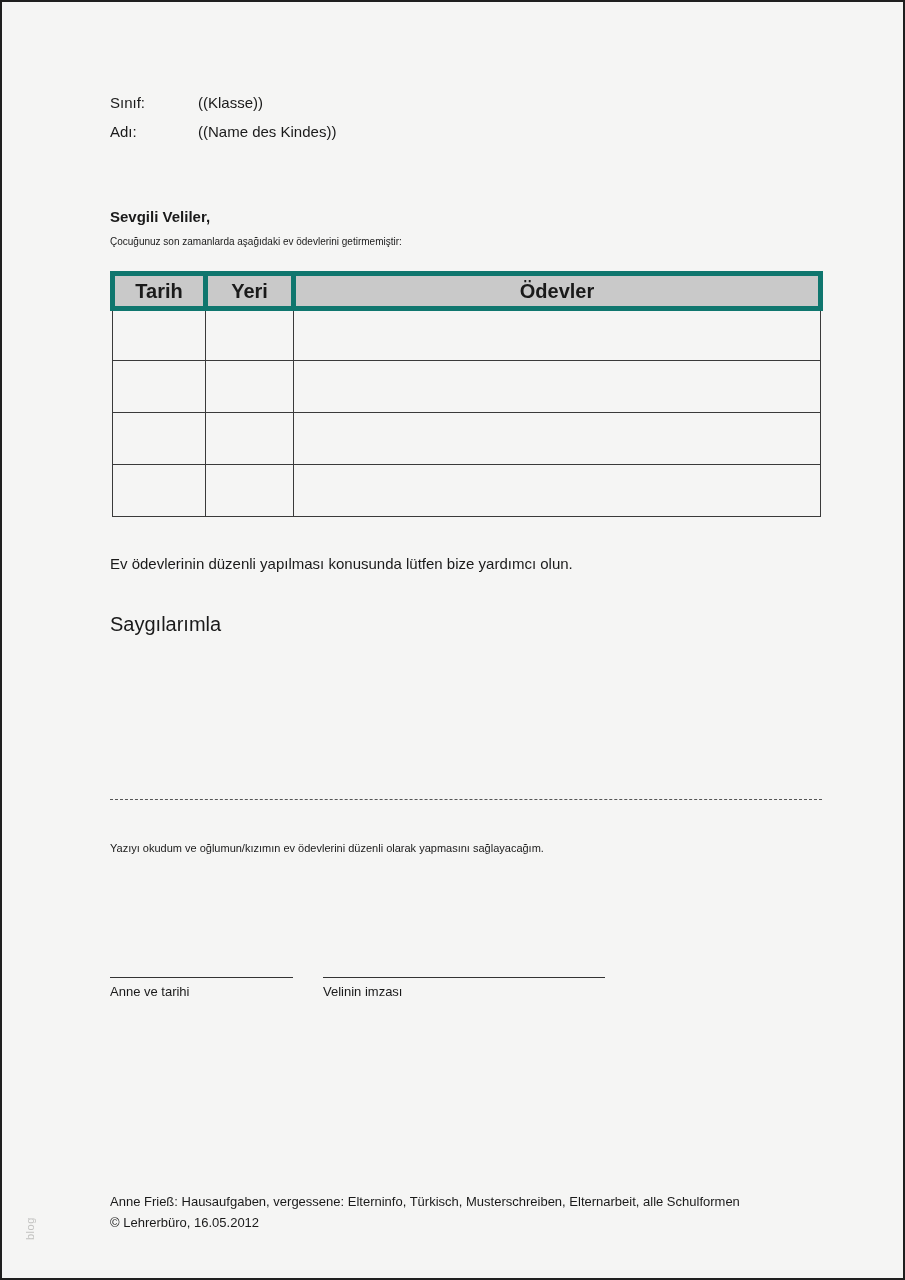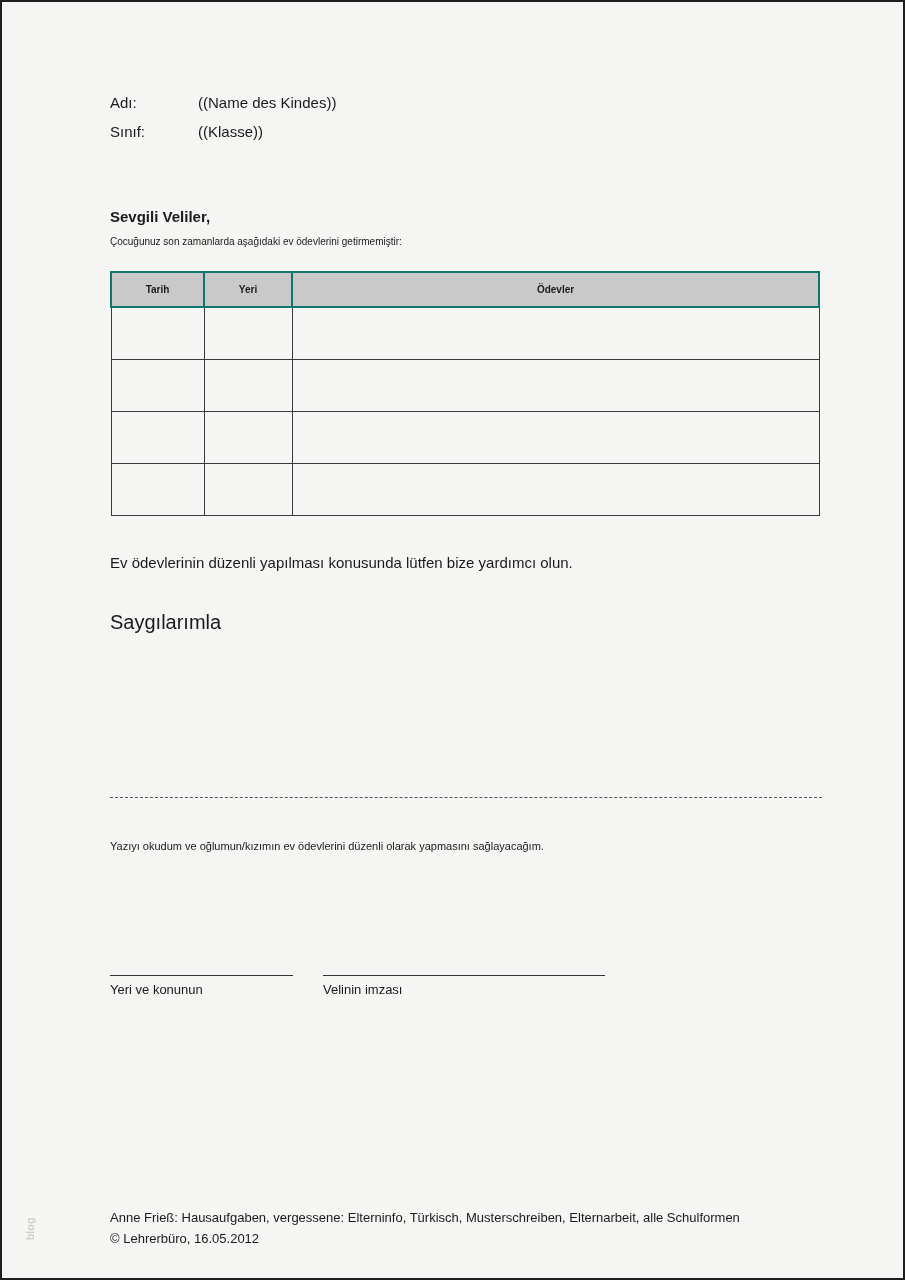--- a/index.html
+++ b/index.html
@@ -42,22 +42,22 @@
     font-size: 10px;
   }
   table.hw-table {
     margin-top: 24px;
     border-collapse: collapse;
     width: 708px;
     table-layout: fixed;
   }
   table.hw-table th {
     background: #c9c9c9;
-    border: 2px solid #0f766e;
-    font-size: 10px;
+    border: 5px solid #0f766e;
+    font-size: 20px;
     font-weight: bold;
     height: 35px;
     text-align: center;
   }
   table.hw-table td {
     border: 1px solid #3a3a3a;
     height: 52px;
     background: transparent;
   }
   .col-tarih { width: 93px; }
@@ -96,21 +96,21 @@
     border-bottom: 1px solid #333;
     height: 1px;
   }
   .sig-label {
     font-size: 13px;
     margin-top: 6px;
   }
   .footer {
     position: absolute;
     left: 108px;
-    bottom: 28px;
+    bottom: 44px;
     font-size: 13px;
     line-height: 1.6;
     width: 712px;
   }
   .watermark {
     position: absolute;
     left: 34px;
     bottom: 38px;
     font-size: 11px;
     color: #c2c2c0;
@@ -120,26 +120,26 @@
   }
 </style>
 </head>
 <body>
 
 <div class="page">
 
 
   <div class="field-block">
     <div class="field-row">
+      <span class="field-label">Sınıf:</span>
+      <span class="field-value">((Klasse))</span>
+    </div>
+    <div class="field-row">
       <span class="field-label">Adı:</span>
       <span class="field-value">((Name des Kindes))</span>
-    </div>
-    <div class="field-row">
-      <span class="field-label">Sınıf:</span>
-      <span class="field-value">((Klasse))</span>
     </div>
   </div>
 
   <div class="salutation">Sevgili Veliler,</div>
 
   <div class="intro">Çocuğunuz son zamanlarda aşağıdaki ev ödevlerini getirmemiştir:</div>
 
   <table class="hw-table">
     <colgroup>
       <col class="col-tarih">
@@ -182,21 +182,21 @@
 
   <div class="closing">Saygılarımla</div>
 
   <hr class="tear-line">
 
   <div class="confirmation">Yazıyı okudum ve oğlumun/kızımın ev ödevlerini düzenli olarak yapmasını sağlayacağım.</div>
 
   <div class="sig-row">
     <div class="sig-block-1">
       <div class="sig-line"></div>
-      <div class="sig-label">Yeri ve konunun</div>
+      <div class="sig-label">Anne ve tarihi</div>
     </div>
     <div class="sig-block-2">
       <div class="sig-line"></div>
       <div class="sig-label">Velinin imzası</div>
     </div>
   </div>
 
   <div class="footer">
     <div>Anne Frieß: Hausaufgaben, vergessene: Elterninfo, Türkisch, Musterschreiben, Elternarbeit, alle Schulformen</div>
     <div>© Lehrerbüro, 16.05.2012</div>

